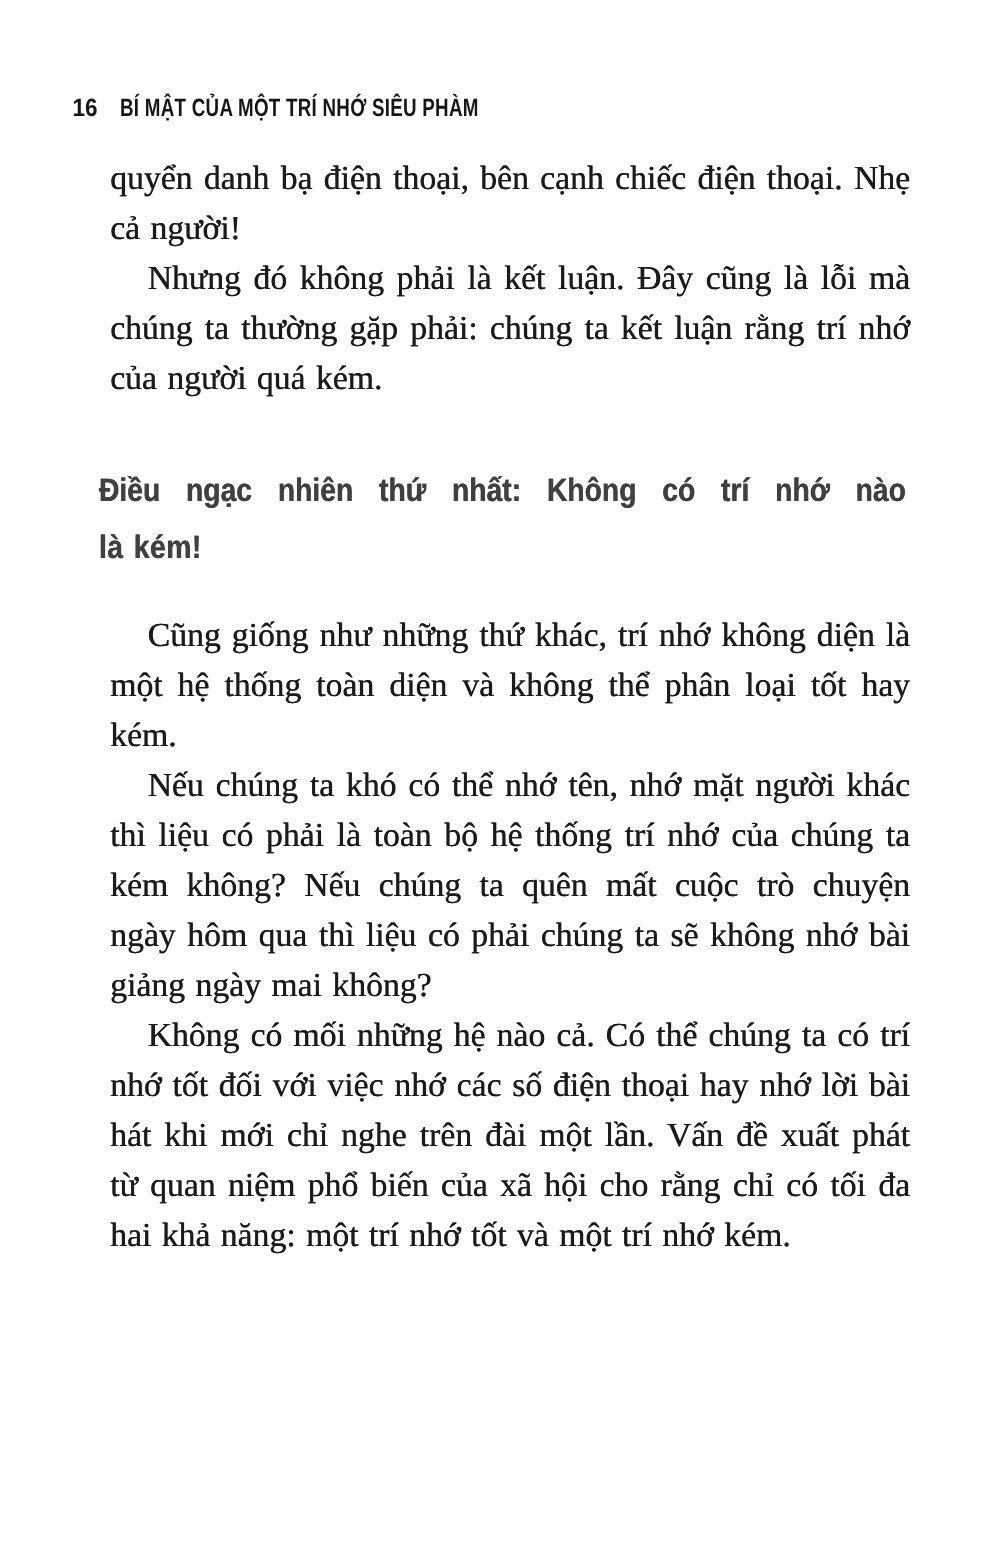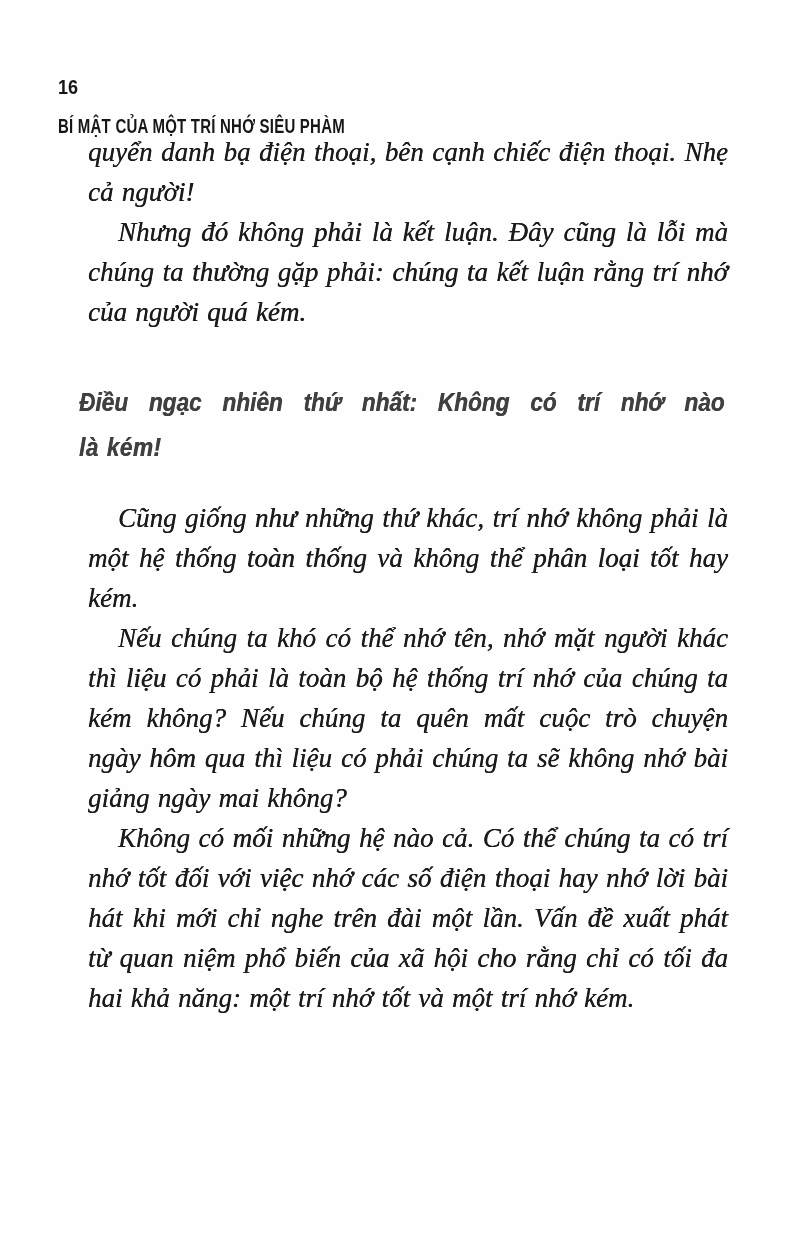--- a/index.html
+++ b/index.html
@@ -18,45 +18,43 @@
   
   .running-header {
     position: absolute; left: 58px; top: 76px;
     display: flex; align-items: baseline; gap: 16px;
     font-family: "Liberation Sans", "DejaVu Sans", sans-serif;
     font-weight: bold;
     font-size: 20px;
     letter-spacing: 0px;
     color: #161616;
     white-space: nowrap;
-    flex-direction: column;
   }
   .running-header .page-num {
     display: inline-block;
     transform: scaleX(0.9);
     transform-origin: left center;
   }
   .running-header .running-title {
     display: inline-block;
     transform: scaleX(0.75);
     transform-origin: left center;
     letter-spacing: 0.3px;
   }
   
   .body-text {
     position: absolute;
-    left: 88px; top: 132px;
+    left: 88px; top: 122px;
     width: 640px;
     font-size: 27px;
     line-height: 40px;
     text-align: justify;
     color: #1b1b1b;
     text-shadow: 0.3px 0 0 currentColor;
     word-spacing: 1.5px;
-    font-style: italic;
   }
   .para { margin: 0; text-indent: 30px; }
   .para.flush { text-indent: 0; }
   
   .section-heading {
     margin: 48px 0 28px -9px;
     font-family: "Liberation Sans", "DejaVu Sans", sans-serif;
     font-weight: bold;
     font-size: 26px;
     line-height: 45px;
@@ -95,19 +93,19 @@
         <p class="para flush">quyển danh bạ điện thoại, bên cạnh chiếc điện thoại. Nhẹ cả người!</p>
         <p class="para">Nhưng đó không phải là kết luận. Đây cũng là lỗi mà chúng ta thường gặp phải: chúng ta kết luận rằng trí nhớ của người quá kém.</p>
       </div>
 
     <h2 class="section-heading">
       <span class="h-line h-line1">Điều ngạc nhiên thứ nhất: Không có trí nhớ nào</span>
       <span class="h-line h-line2">là kém!</span>
     </h2>
 
     <div id="paras-bottom">
-        <p class="para">Cũng giống như những thứ khác, trí nhớ không phải là một hệ thống toàn thống và không thể phân loại tốt hay kém.</p>
+        <p class="para">Cũng giống như những thứ khác, trí nhớ không diện là một hệ thống toàn diện và không thể phân loại tốt hay kém.</p>
         <p class="para">Nếu chúng ta khó có thể nhớ tên, nhớ mặt người khác thì liệu có phải là toàn bộ hệ thống trí nhớ của chúng ta kém không? Nếu chúng ta quên mất cuộc trò chuyện ngày hôm qua thì liệu có phải chúng ta sẽ không nhớ bài giảng ngày mai không?</p>
         <p class="para">Không có mối những hệ nào cả. Có thể chúng ta có trí nhớ tốt đối với việc nhớ các số điện thoại hay nhớ lời bài hát khi mới chỉ nghe trên đài một lần. Vấn đề xuất phát từ quan niệm phổ biến của xã hội cho rằng chỉ có tối đa hai khả năng: một trí nhớ tốt và một trí nhớ kém.</p>
       </div>
 
   </main>
 </div>
 
 </body></html>

